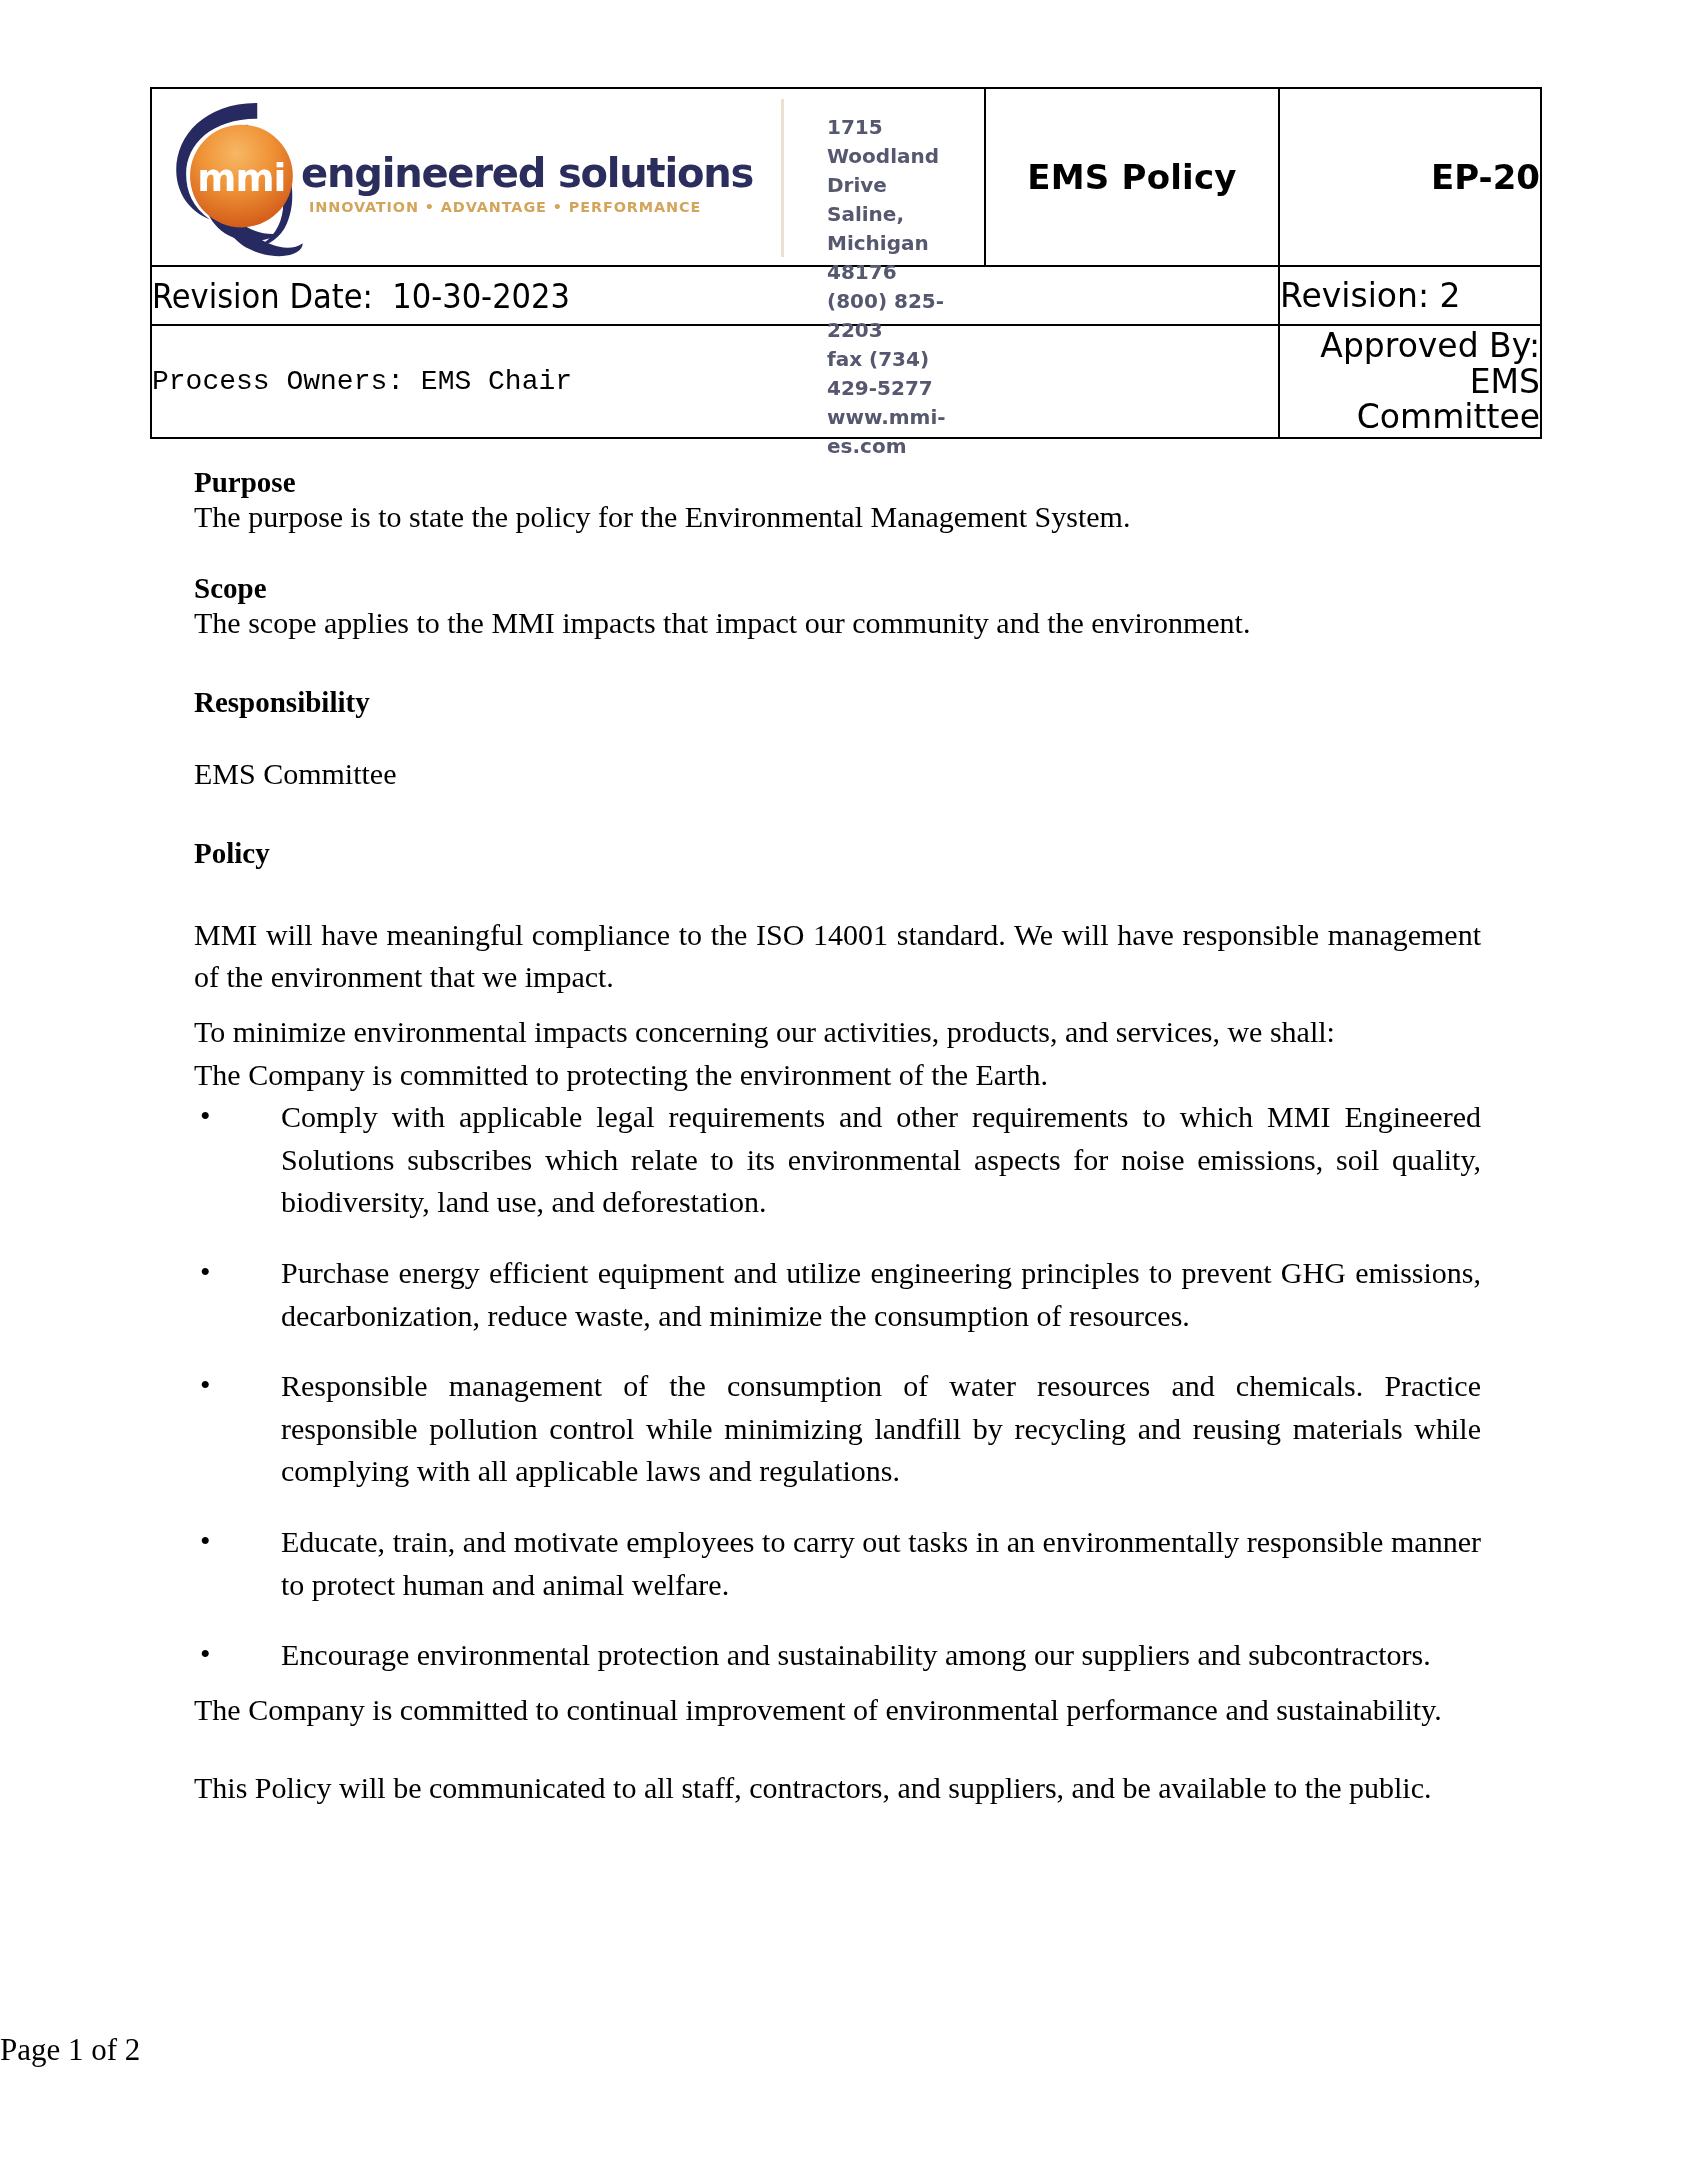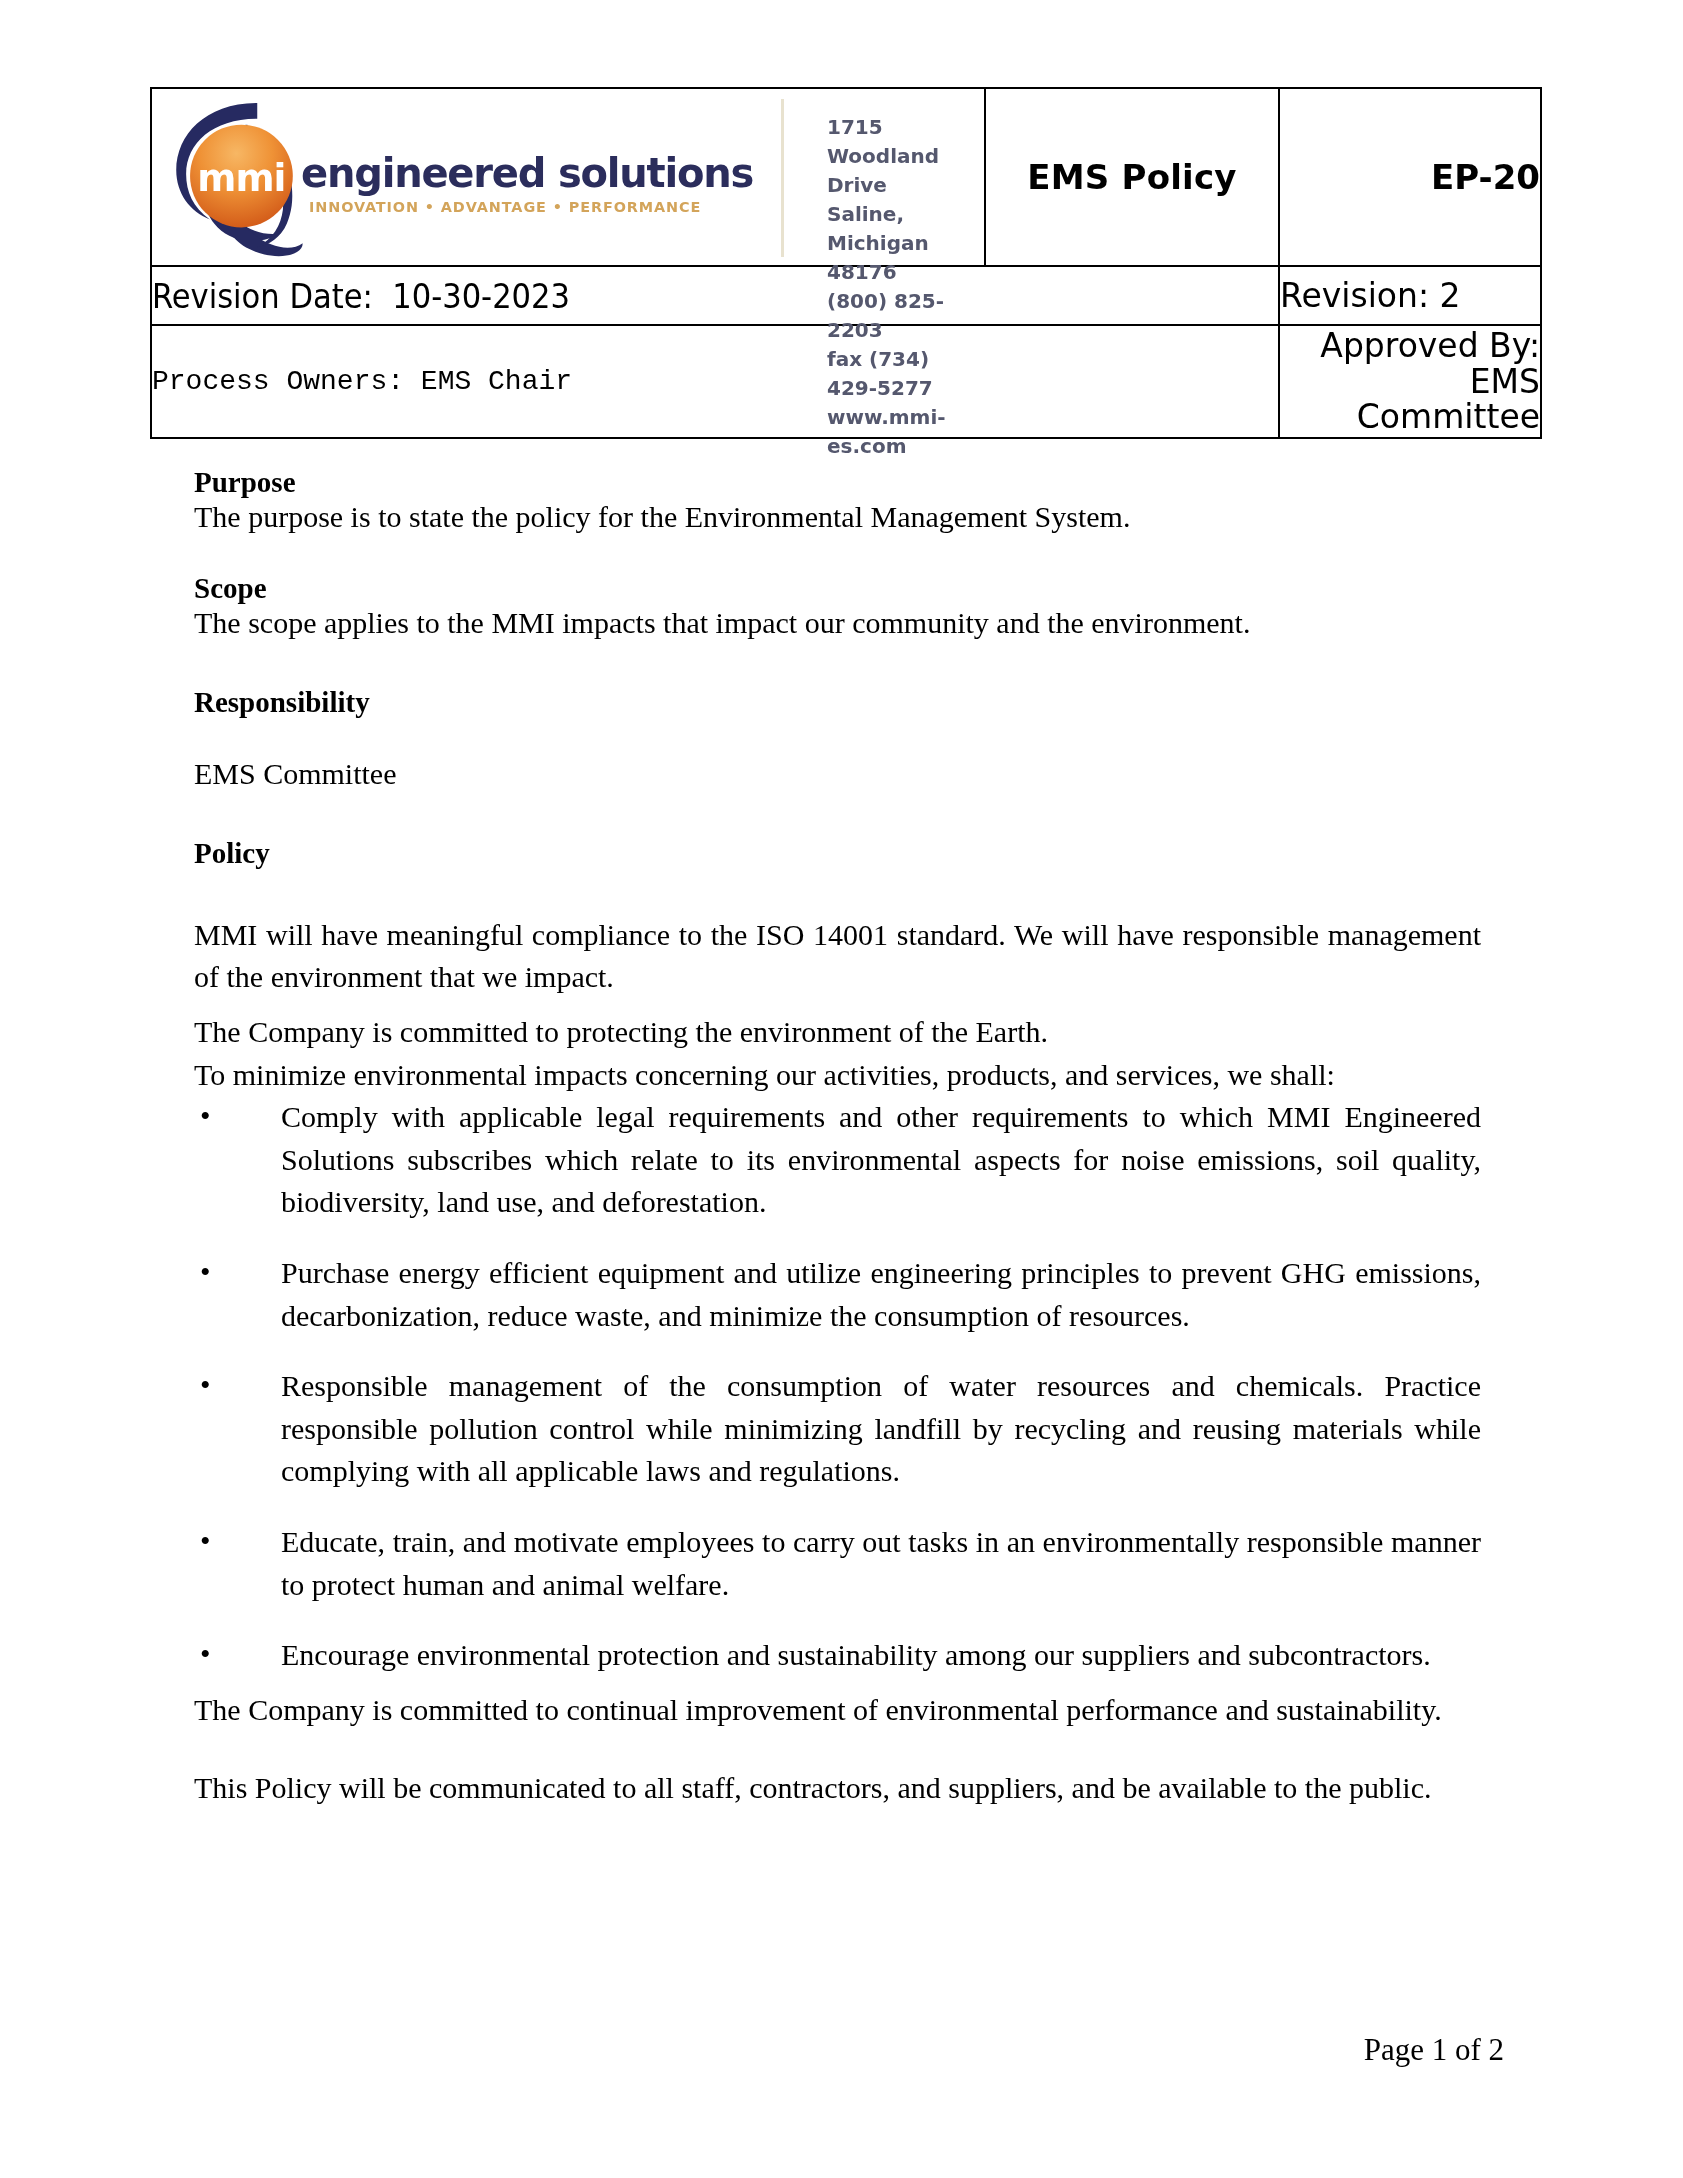--- a/index.html
+++ b/index.html
@@ -184,21 +184,21 @@
     top: -1px;
     font-size: 30px;
     line-height: 1.42;
   }
 
   .footer {
     position: absolute;
     left: 0;
     top: 2032px;
     width: 1504px;
-    text-align: right;
+    text-align: left;
     font-family: "Liberation Serif", serif;
     font-size: 31px;
   }
 </style>
 </head>
 <body>
 
 <div class="page">
 
   <table class="header-table">
@@ -280,22 +280,22 @@
     <div class="gap-lg"></div>
 
     <div class="h-sec">Policy</div>
 
     <div class="gap-lg"></div>
 
     <div class="p-just">MMI will have meaningful compliance to the ISO 14001 standard. We will have responsible management of the environment that we impact.</div>
 
     <div class="gap-sm"></div>
 
+    <div class="p-just">To minimize environmental impacts concerning our activities, products, and services, we shall:</div>
     <div class="p-just">The Company is committed to protecting the environment of the Earth.</div>
-    <div class="p-just">To minimize environmental impacts concerning our activities, products, and services, we shall:</div>
 
     <ul class="bullets">
       <li>
         <span class="dot">•</span>
         <span>Comply with applicable legal requirements and other requirements to which MMI Engineered Solutions subscribes which relate to its environmental aspects for noise emissions, soil quality, biodiversity, land use, and deforestation.</span>
       </li>
       <li>
         <span class="dot">•</span>
         <span>Purchase energy efficient equipment and utilize engineering principles to prevent GHG emissions, decarbonization, reduce waste, and minimize the consumption of resources.</span>
       </li>

